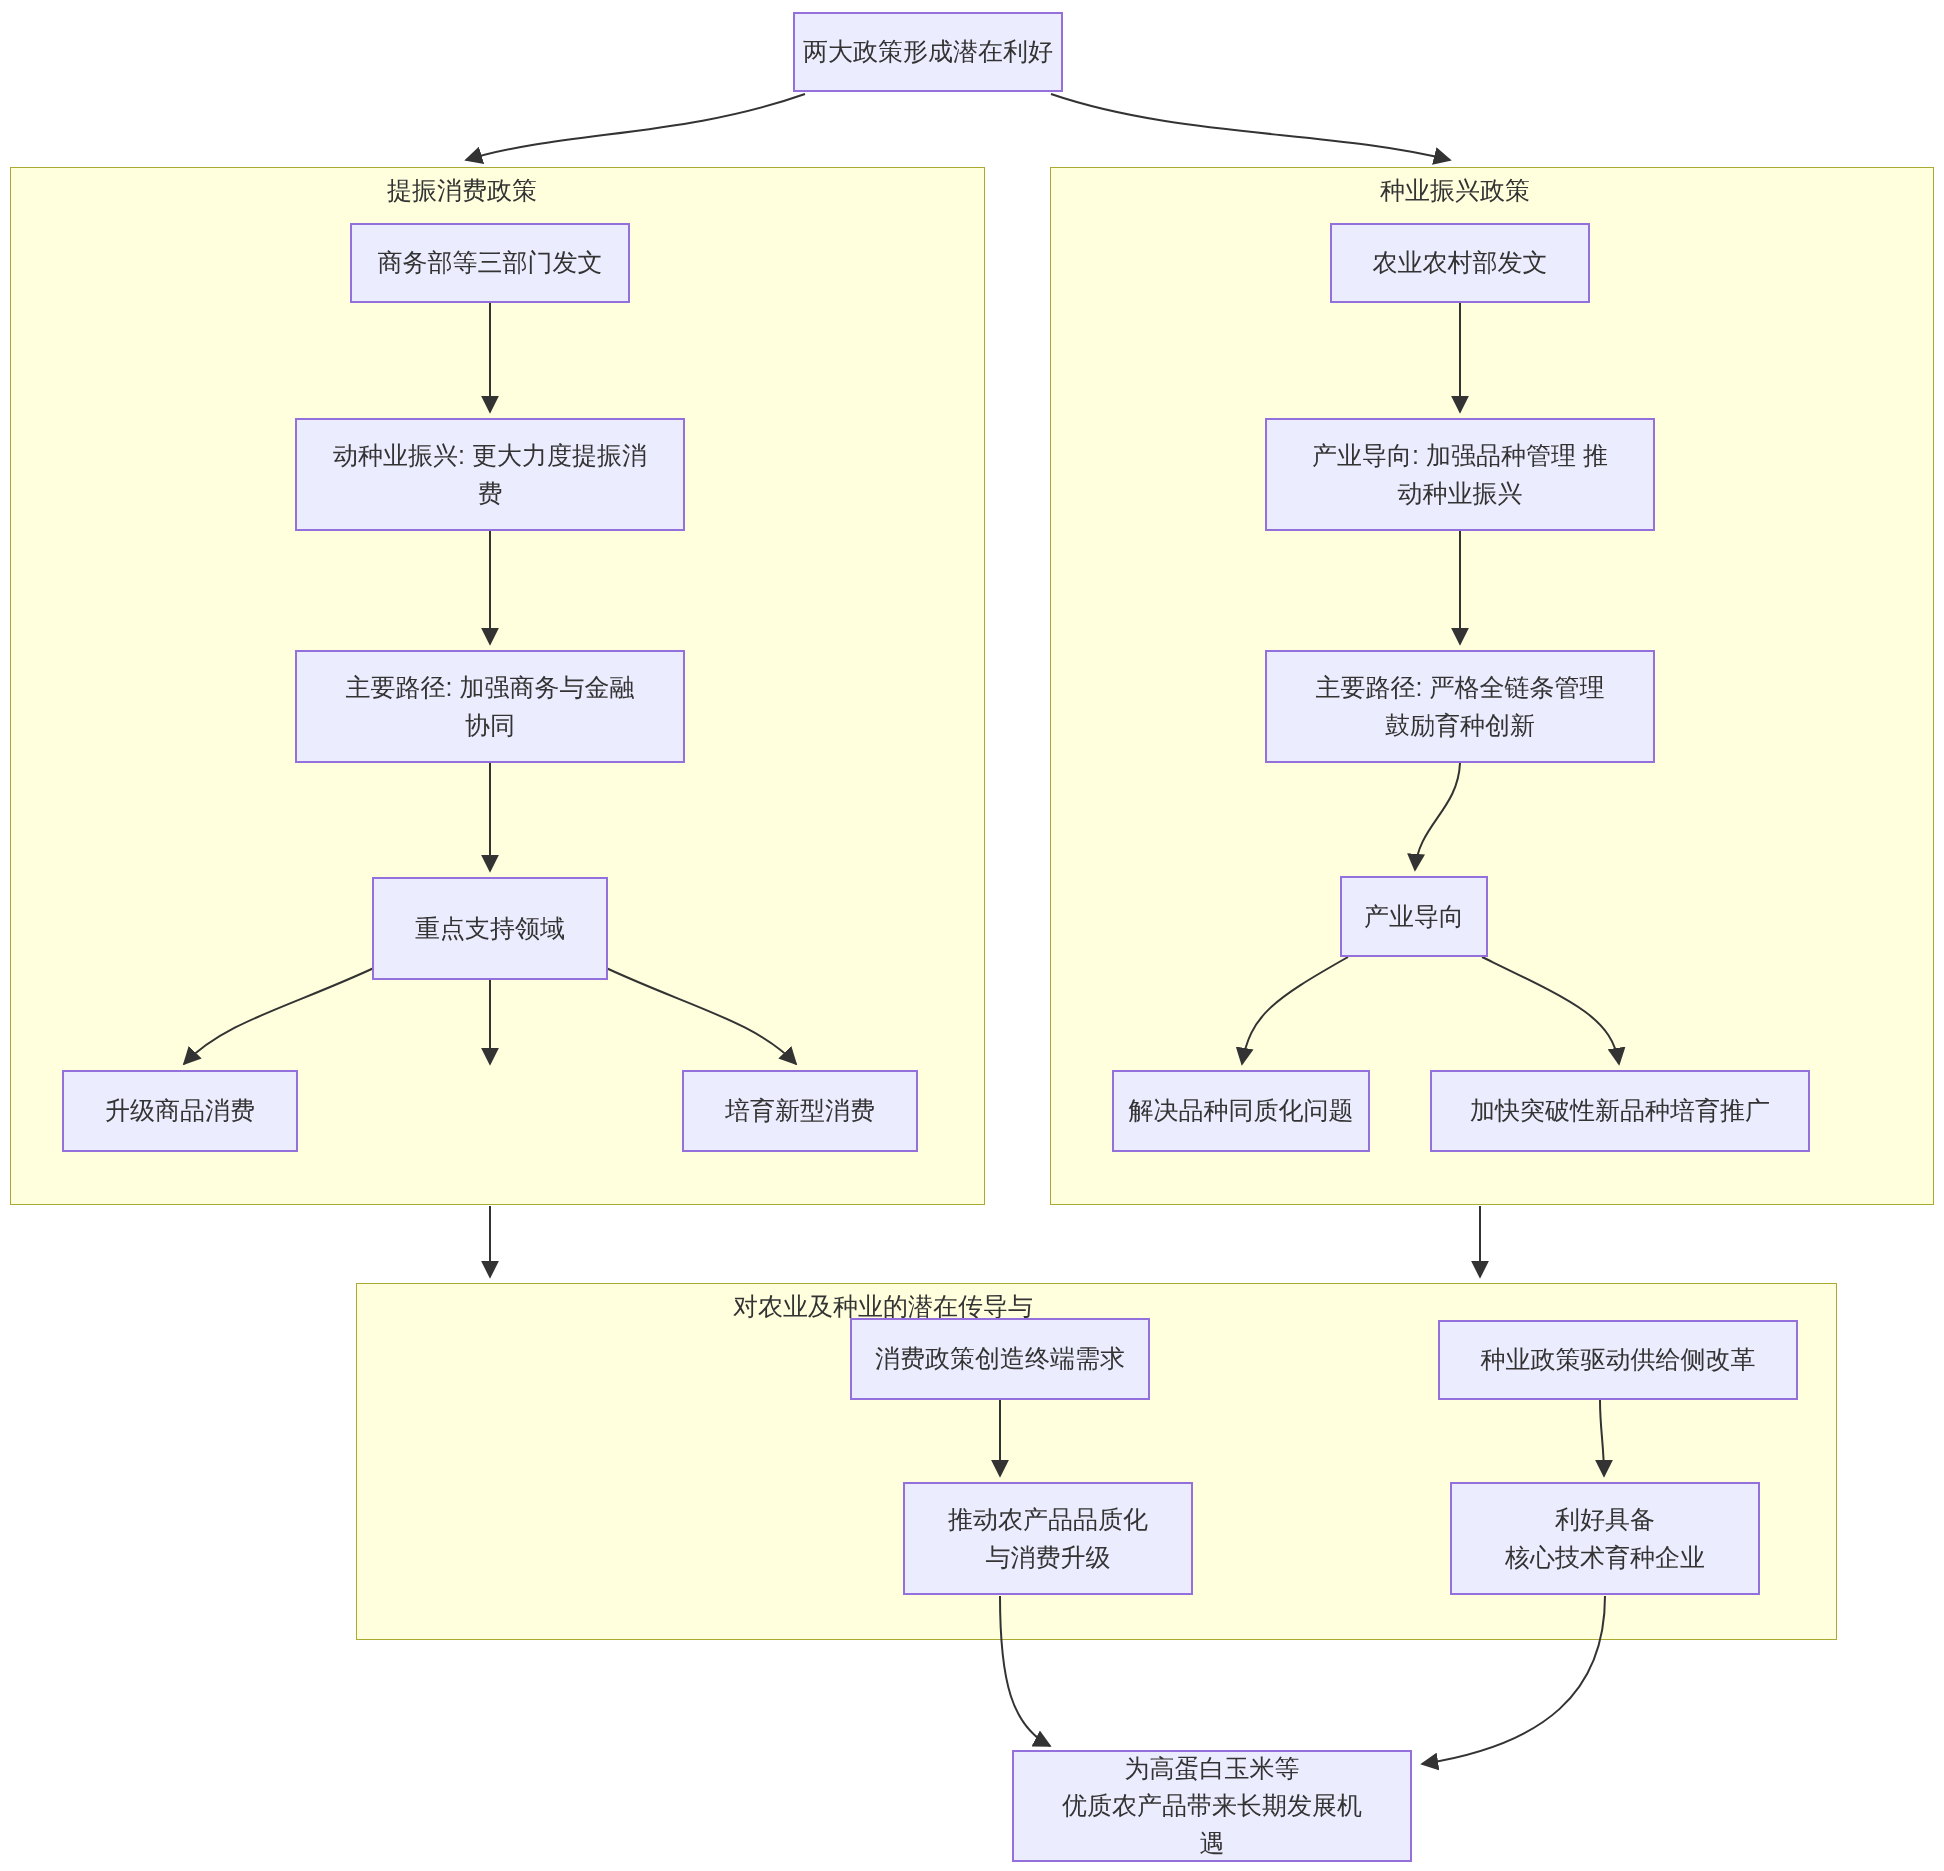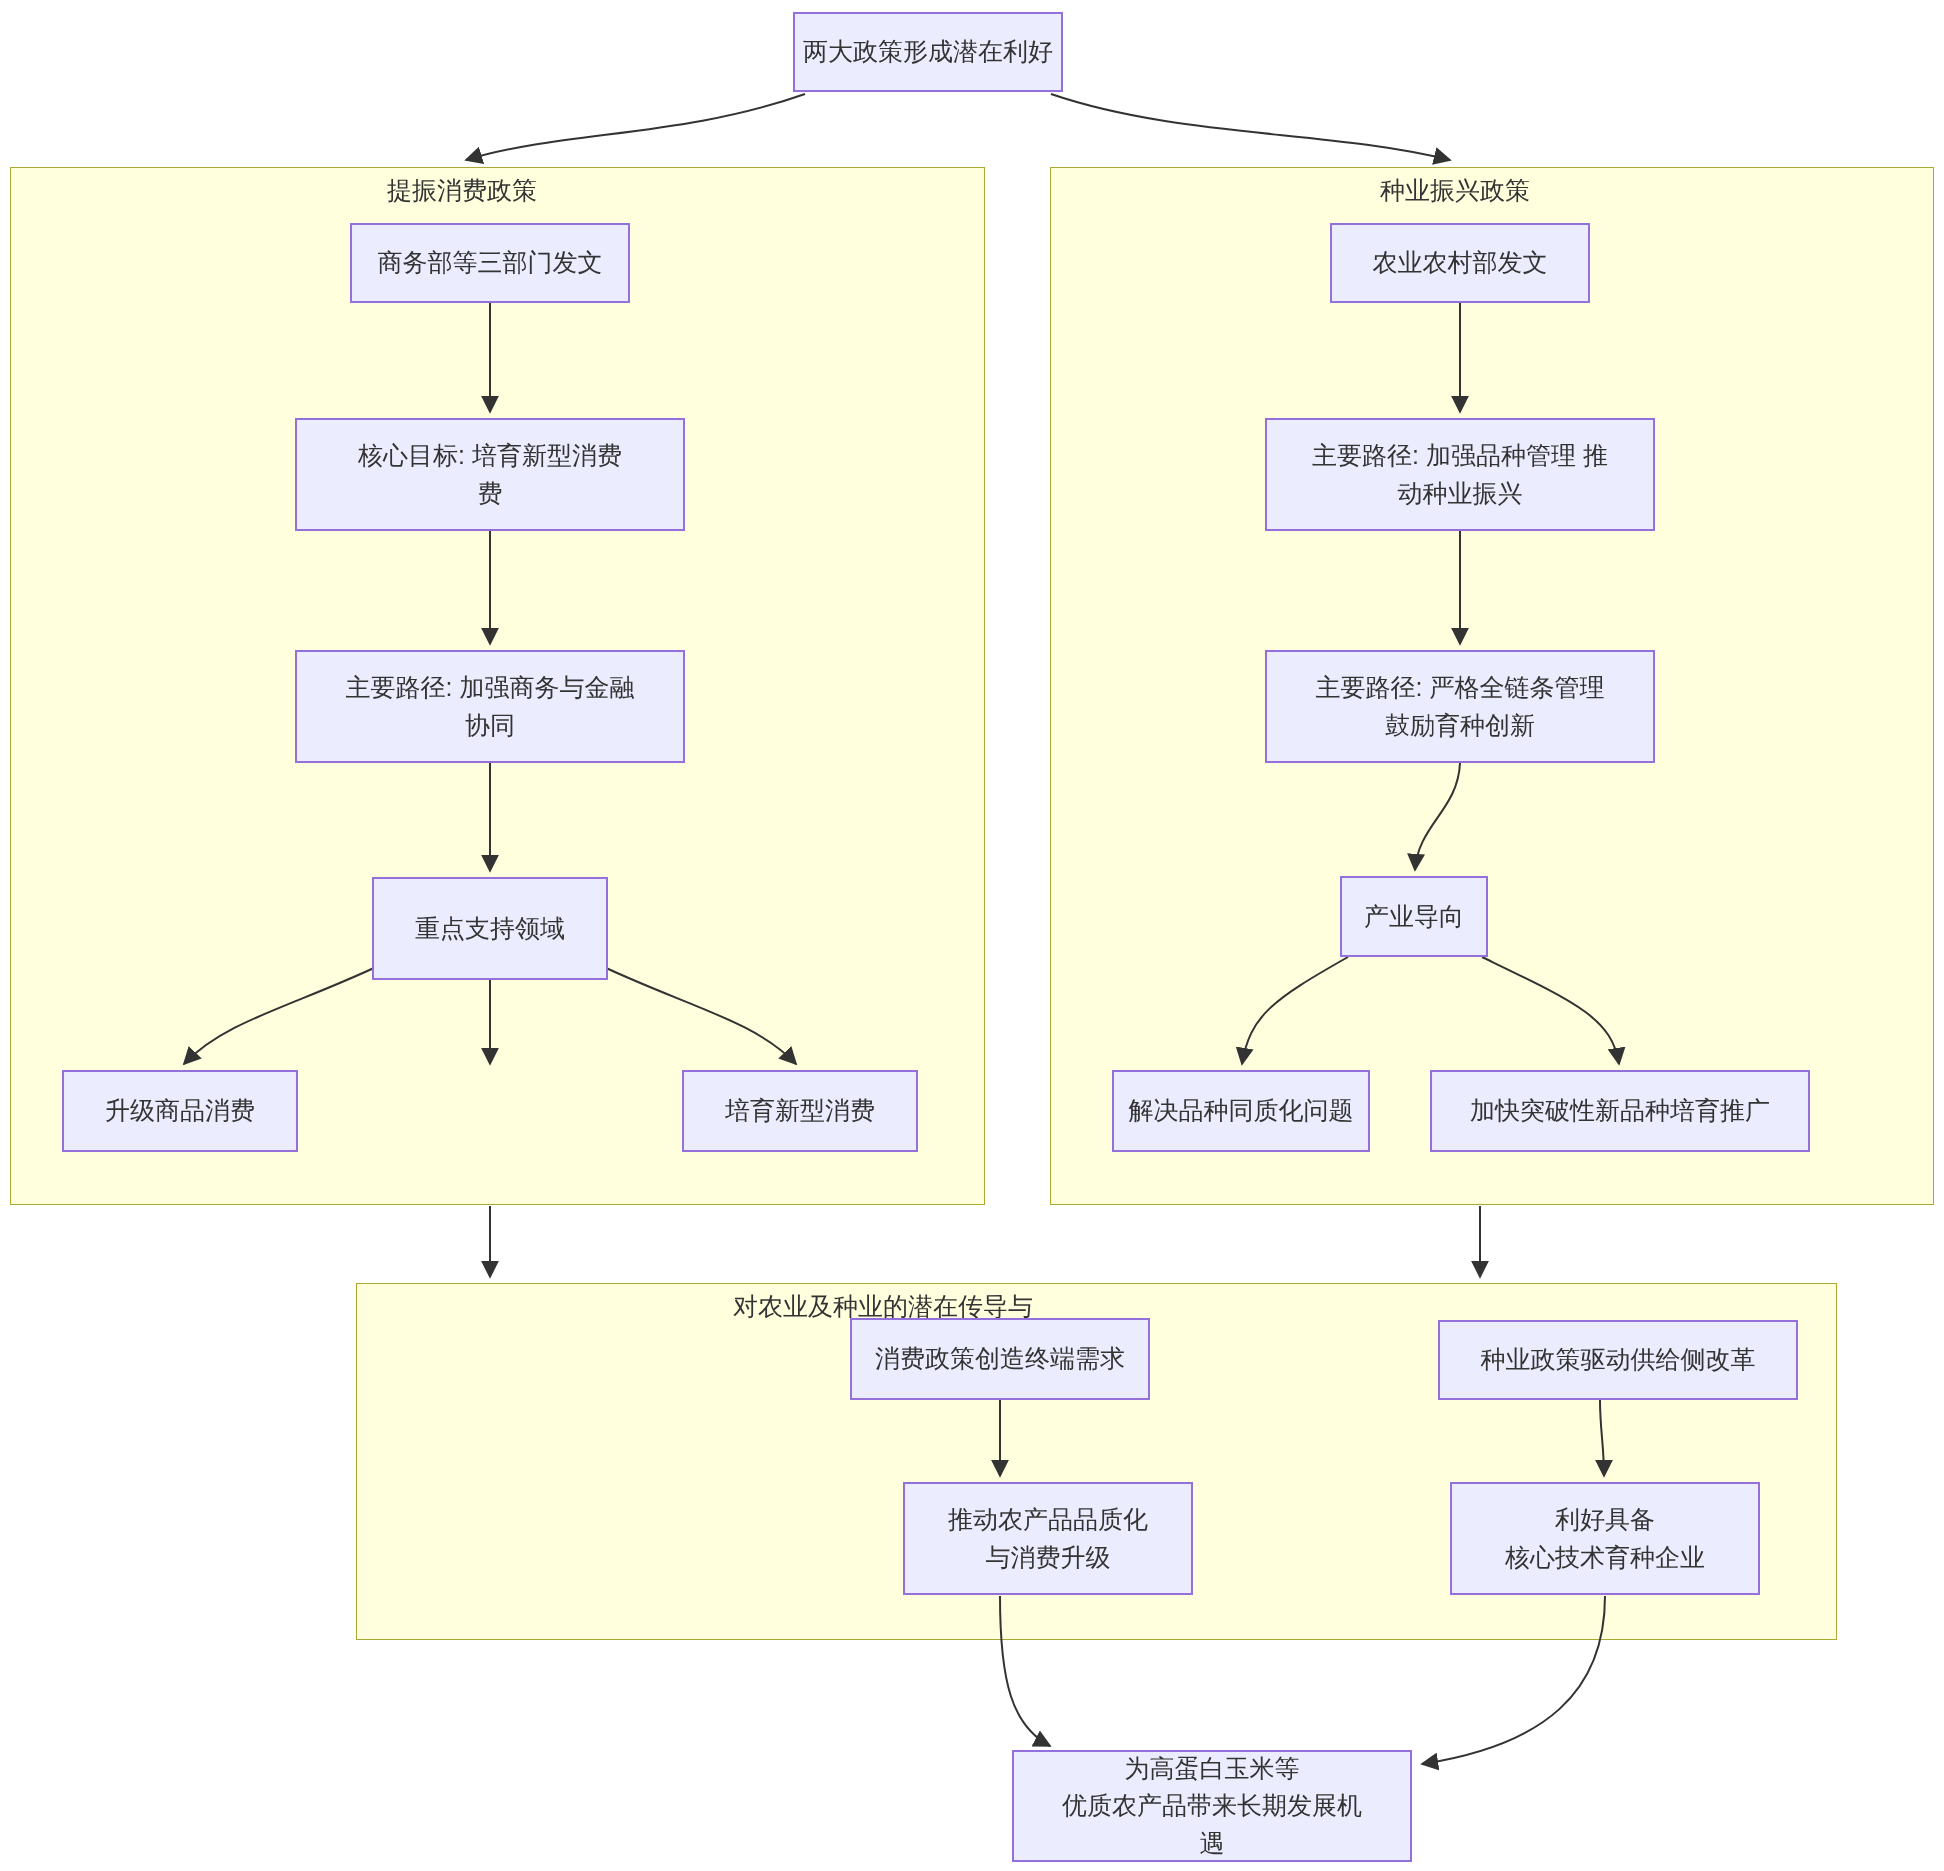--- a/index.html
+++ b/index.html
@@ -52,30 +52,30 @@
     </g>
   </svg>
 
   <div class="cluster-title" style="left:312px;top:174px;width:300px;">提振消费政策</div>
   <div class="cluster-title" style="left:1305px;top:174px;width:300px;">种业振兴政策</div>
   <div class="cluster-title" style="left:683px;top:1290px;width:400px;">对农业及种业的潜在传导与</div>
 
   <div class="node" style="left:793px;top:12px;width:270px;height:80px;">两大政策形成潜在利好</div>
 
   <div class="node" style="left:350px;top:223px;width:280px;height:80px;">商务部等三部门发文</div>
-  <div class="node" style="left:295px;top:418px;width:390px;height:113px;">核心目标: 培育新型消费
+  <div class="node" style="left:295px;top:418px;width:390px;height:113px;">动种业振兴: 更大力度提振消
 费</div>
   <div class="node" style="left:295px;top:650px;width:390px;height:113px;">主要路径: 加强商务与金融
 协同</div>
   <div class="node" style="left:372px;top:877px;width:236px;height:103px;">重点支持领域</div>
   <div class="node" style="left:62px;top:1070px;width:236px;height:82px;">升级商品消费</div>
   <div class="node" style="left:682px;top:1070px;width:236px;height:82px;">培育新型消费</div>
 
   <div class="node" style="left:1330px;top:223px;width:260px;height:80px;">农业农村部发文</div>
-  <div class="node" style="left:1265px;top:418px;width:390px;height:113px;">主要路径: 加强品种管理 推
+  <div class="node" style="left:1265px;top:418px;width:390px;height:113px;">产业导向: 加强品种管理 推
 动种业振兴</div>
   <div class="node" style="left:1265px;top:650px;width:390px;height:113px;">主要路径: 严格全链条管理
 鼓励育种创新</div>
   <div class="node" style="left:1340px;top:876px;width:148px;height:81px;">产业导向</div>
   <div class="node" style="left:1112px;top:1070px;width:258px;height:82px;">解决品种同质化问题</div>
   <div class="node" style="left:1430px;top:1070px;width:380px;height:82px;">加快突破性新品种培育推广</div>
 
   <div class="node" style="left:850px;top:1318px;width:300px;height:82px;">消费政策创造终端需求</div>
   <div class="node" style="left:1420px;top:1320px;width:360px;height:80px;margin-left:18px;">种业政策驱动供给侧改革</div>
   <div class="node" style="left:855px;top:1482px;width:290px;height:113px;margin-left:48px;">推动农产品品质化

